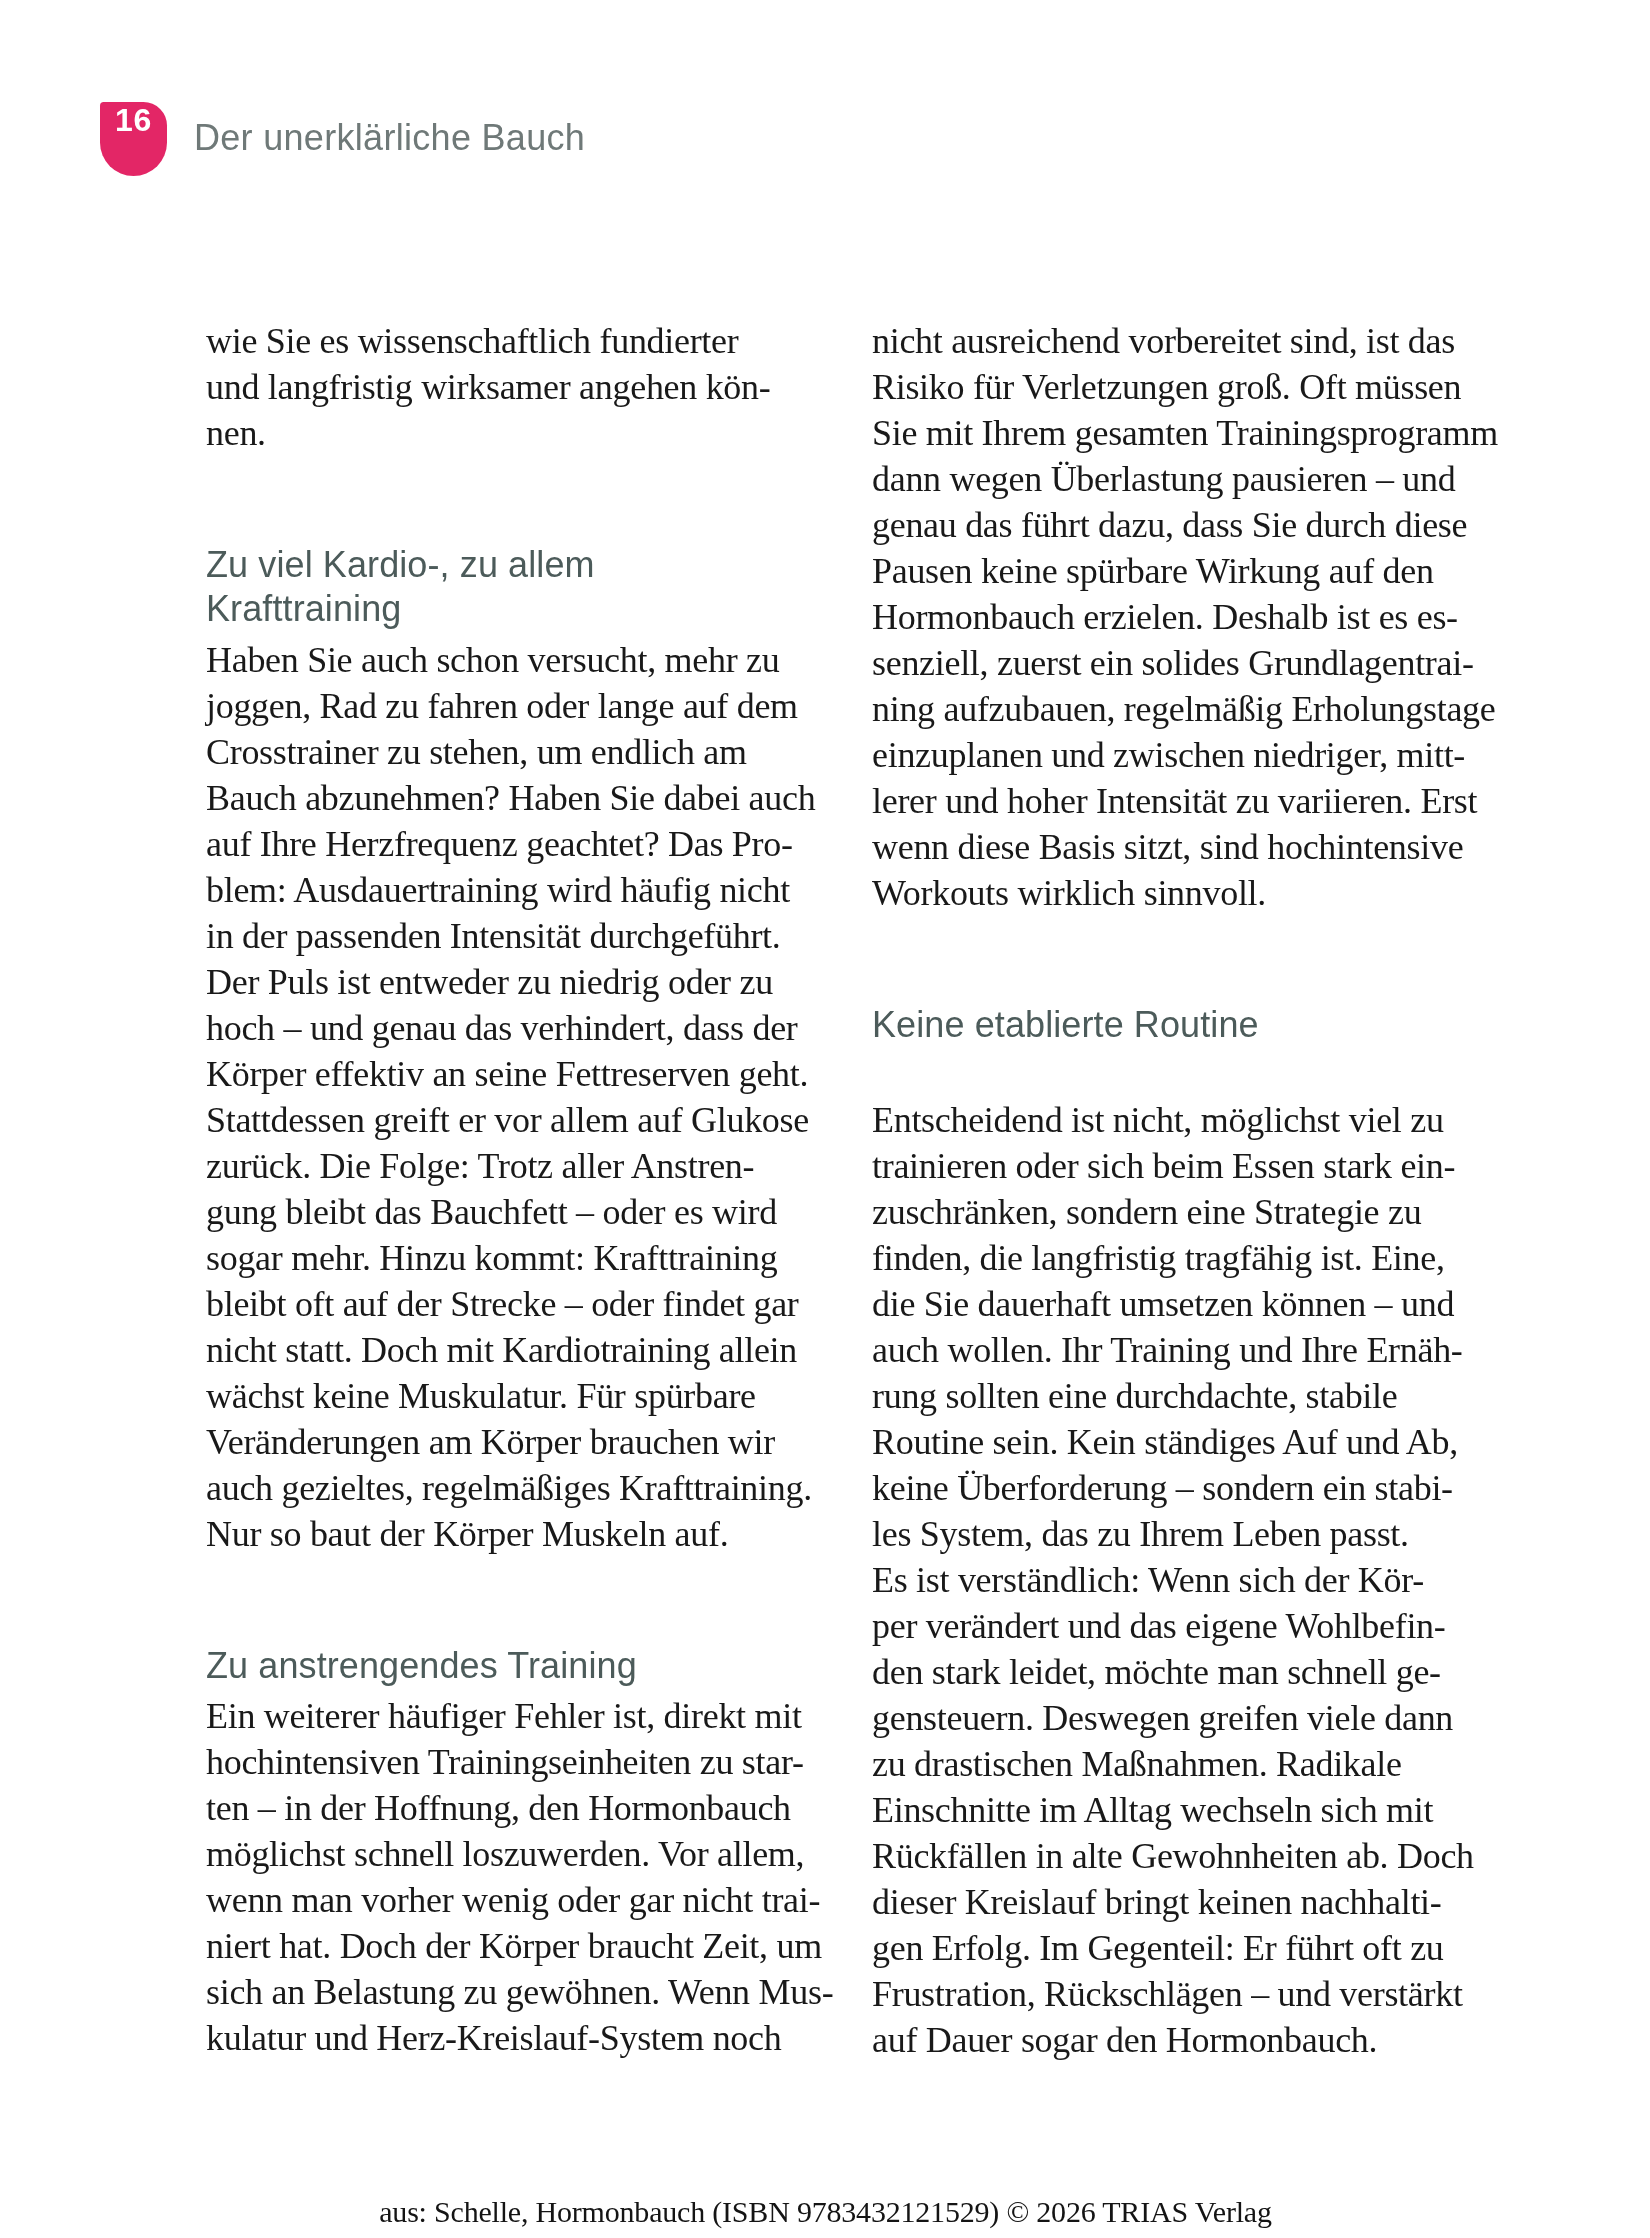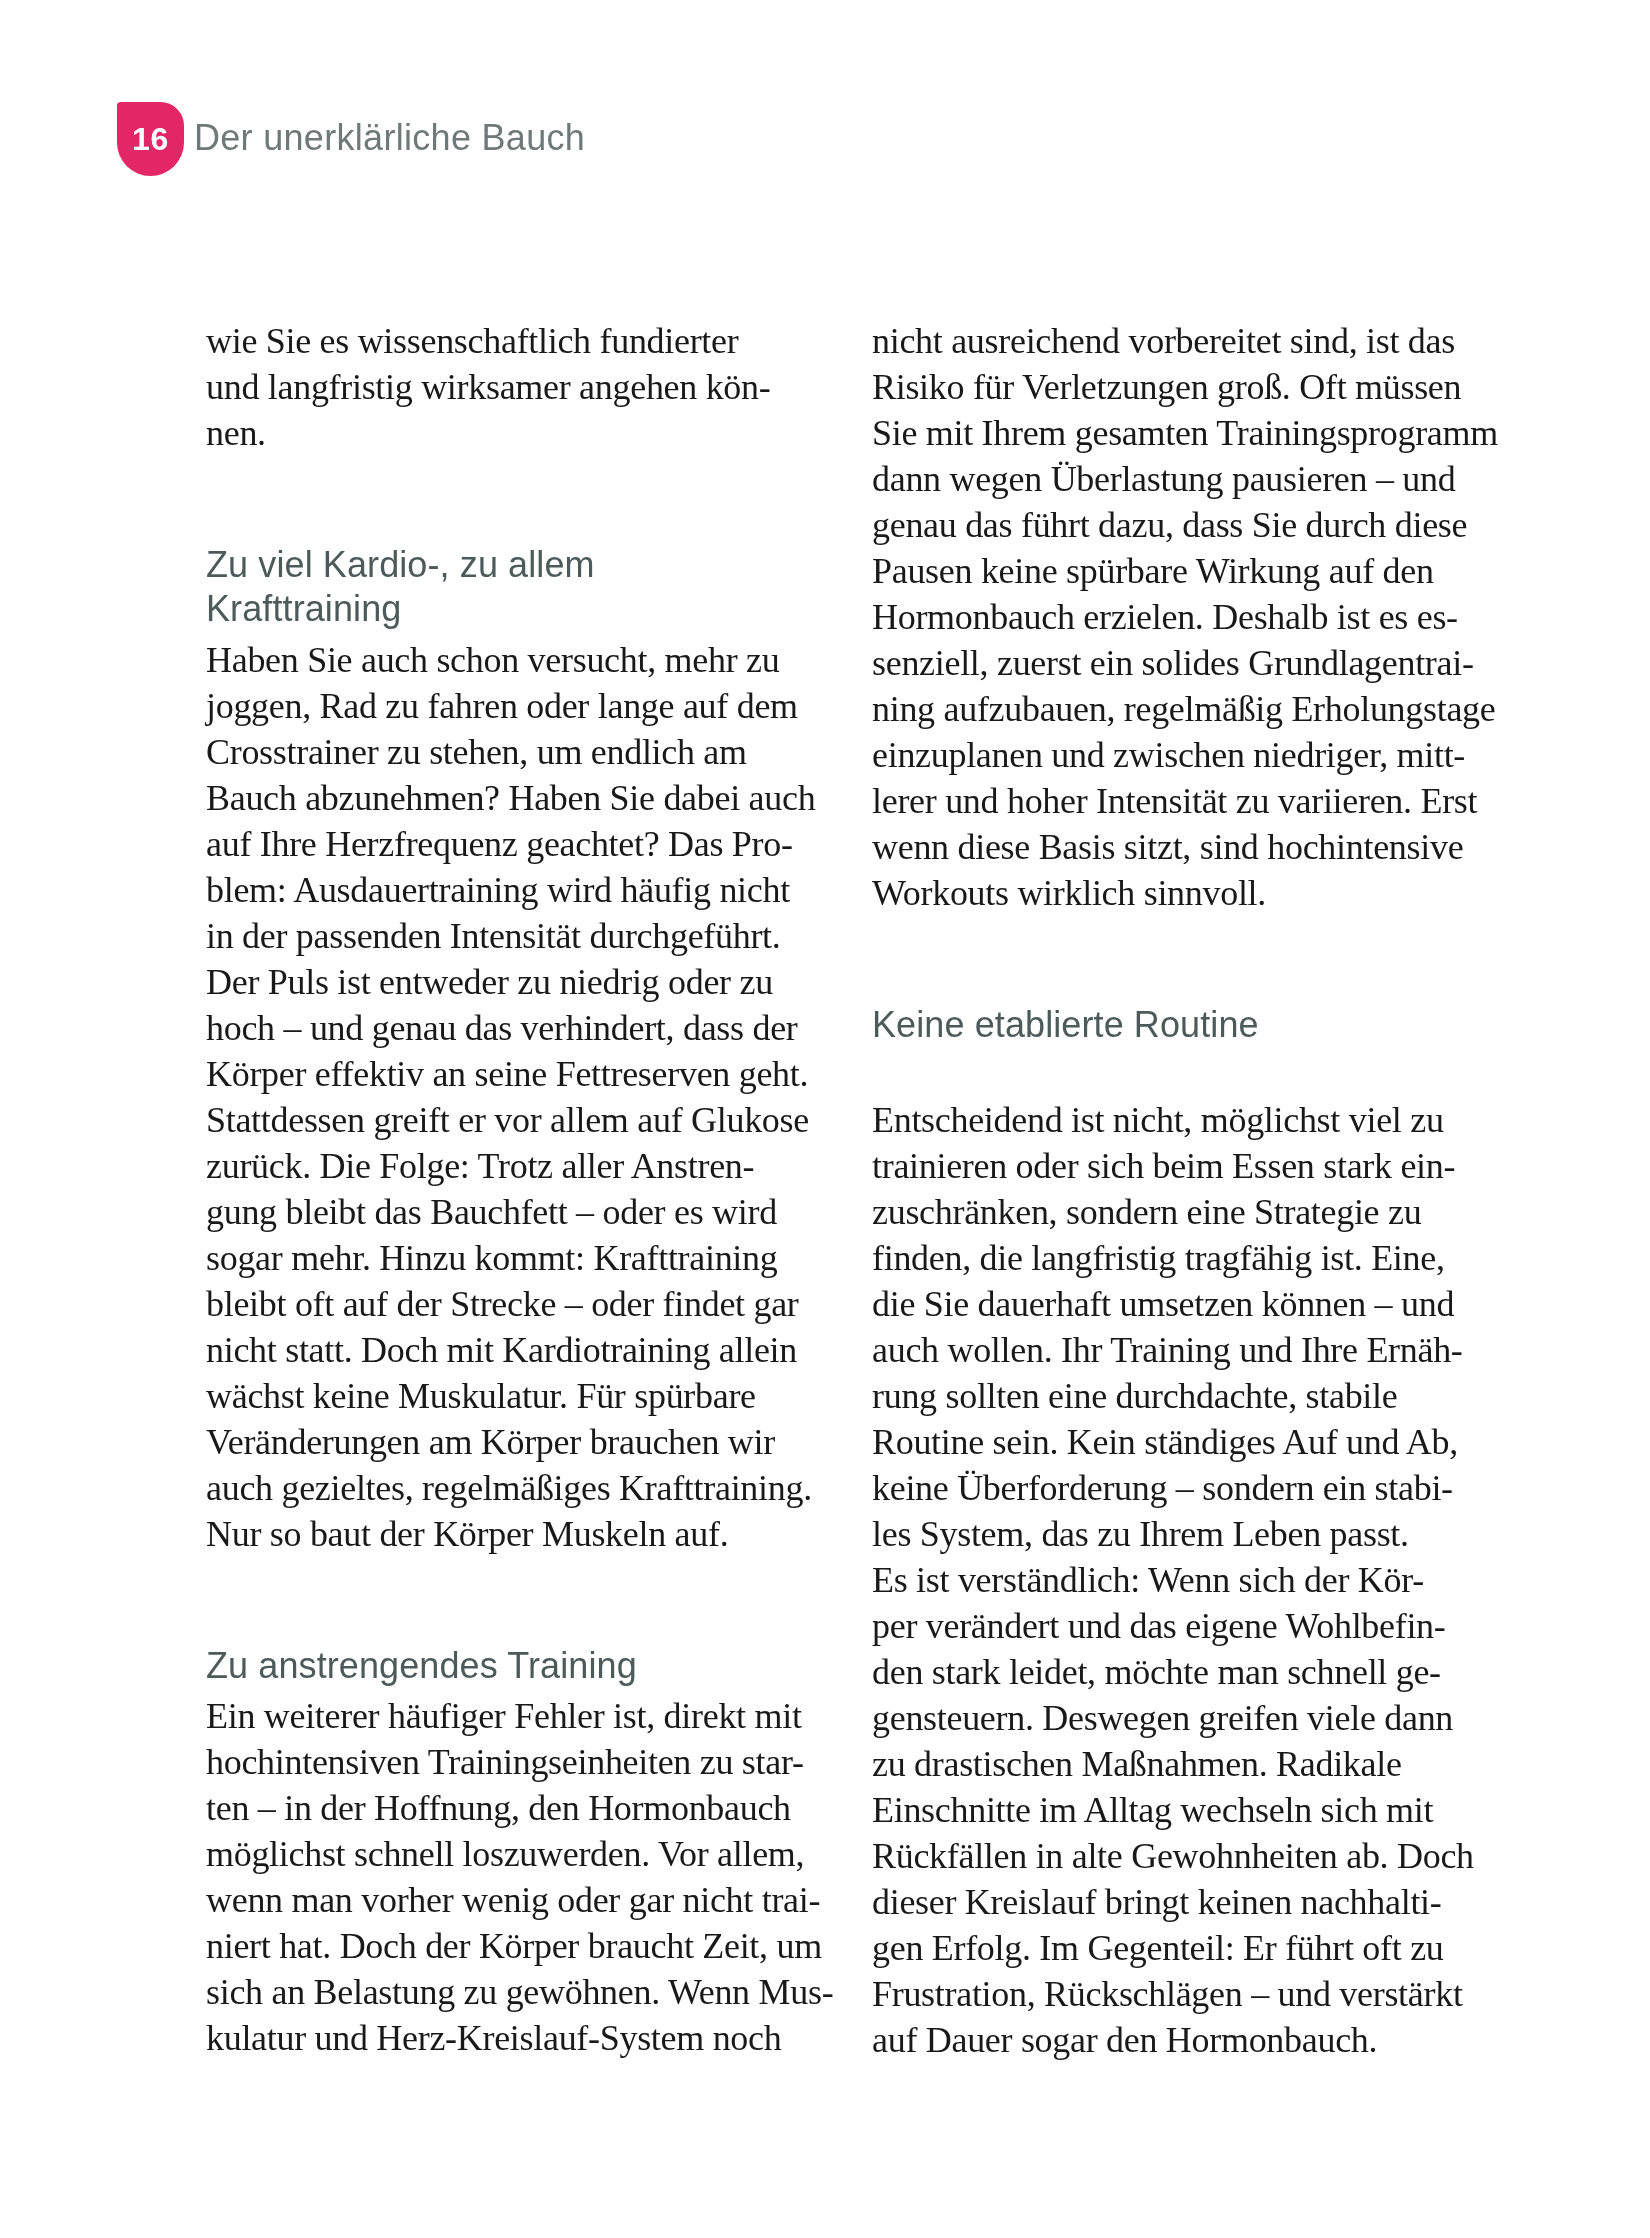--- a/index.html
+++ b/index.html
@@ -14,25 +14,25 @@
   html,body{background:#e8e8e8;}
   .page{
     position:relative;
     width:1651px;height:2239px;
     background:var(--page-bg,#ffffff);
     overflow:hidden;
     font-family:"Liberation Serif","DejaVu Serif",serif;
   }
   
   .page-number-badge{
-    position:absolute;left:117px;top:102px;
+    position:absolute;left:100px;top:102px;
     width:67px;height:74px;
     background:var(--accent-pink,#e32666);
     border-radius:4.1px 26px 37px 37px;
-    display:flex;align-items:center;justify-content:center;
+    display:flex;justify-content:center;
   }
   .page-number-badge span{
     color:#ffffff;
     font-family:"Liberation Sans","DejaVu Sans",sans-serif;
     font-size:32px;font-weight:600;
     letter-spacing:0.7px;
   }
   .running-title{
     position:absolute;left:194px;top:117px;
     font-family:"Liberation Sans","DejaVu Sans",sans-serif;
@@ -156,15 +156,18 @@
 Einschnitte im Alltag wechseln sich mit
 Rückfällen in alte Gewohnheiten ab. Doch
 dieser Kreislauf bringt keinen nachhalti-
 gen Erfolg. Im Gegenteil: Er führt oft zu
 Frustration, Rückschlägen – und verstärkt
 auf Dauer sogar den Hormonbauch.</p>
     </section>
 
   </main>
 
+  <footer class="page-footer">
+    <span>aus: Schelle, Hormonbauch (ISBN 9783432121529) © 2026 TRIAS Verlag</span>
+  </footer>
 
 </div>
 
 
 </body></html>

